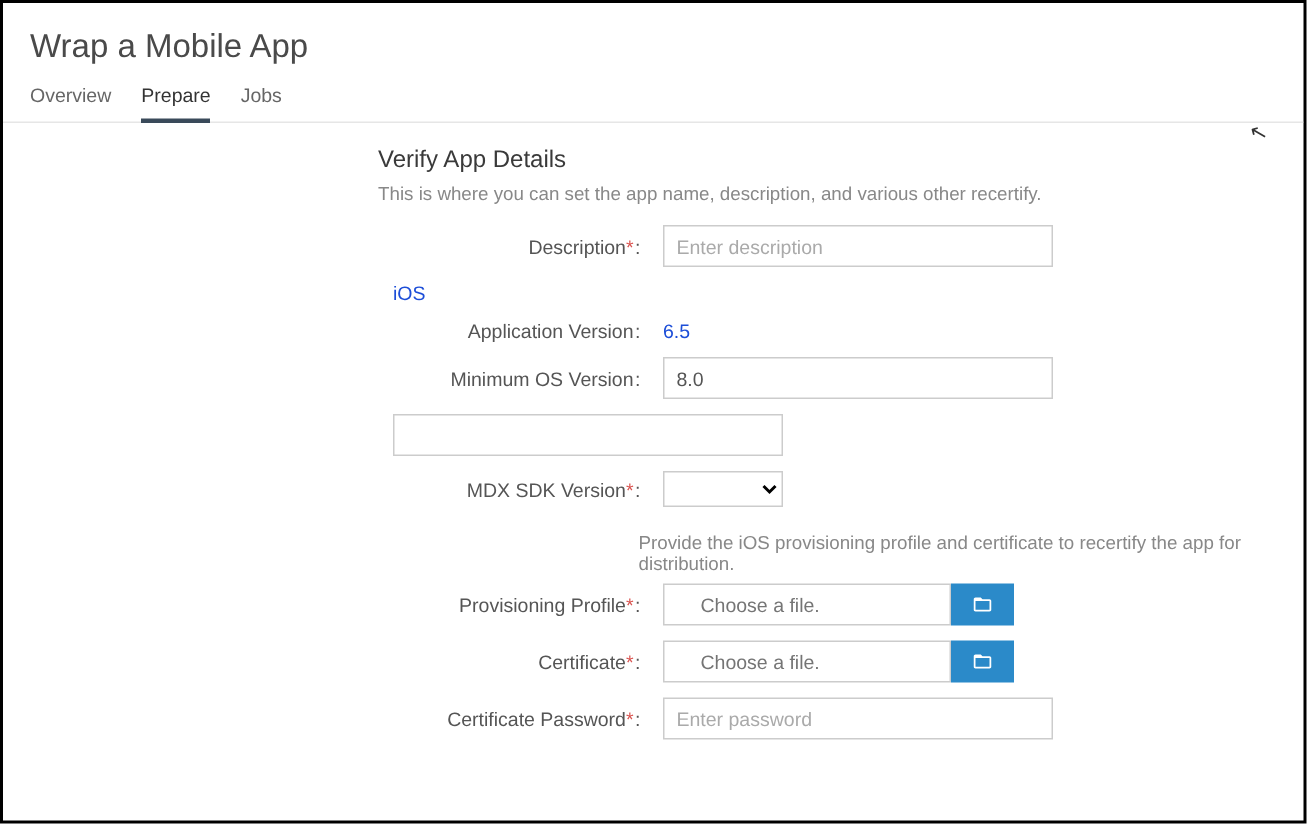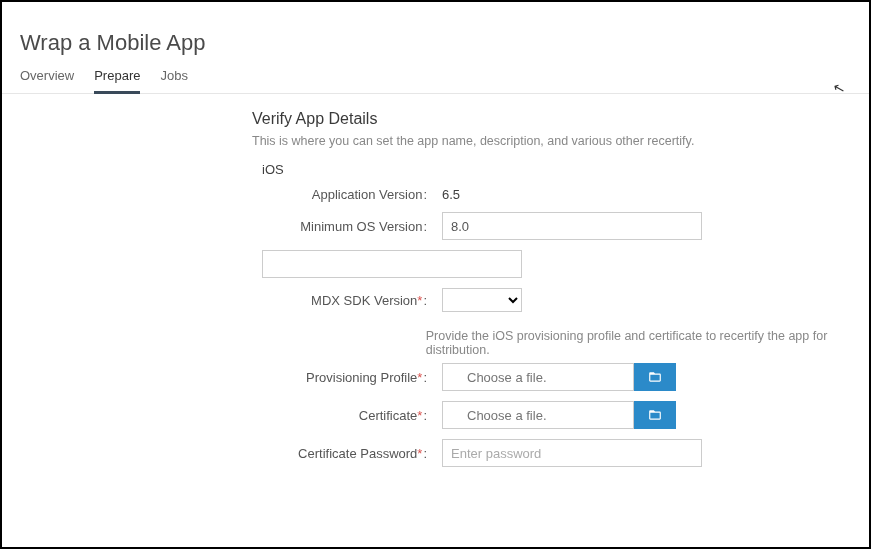--- a/index.html
+++ b/index.html
@@ -10,21 +10,21 @@
     body {
       font-family: "Segoe UI", Arial, sans-serif;
       background: #fff;
       width: 871px;
       height: 549px;
       border: 2px solid #000;
       position: relative;
       overflow: hidden;
     }
     .header {
-      padding: 28px 18px 0 18px;
+      padding: 16px 18px 0 18px;
     }
     .page-title {
       font-size: 22px;
       font-weight: 400;
       color: #4a4a4a;
     }
     .tabs {
       display: flex;
       gap: 20px;
       padding: 12px 18px 0 18px;
@@ -92,21 +92,21 @@
       font-size: 13px;
       border: 1px solid #ccc;
       color: #555;
       outline: none;
     }
     .text-input::placeholder {
       color: #aaa;
     }
     .static-val {
       font-size: 13px;
-      color: #404040;
+      color: #1d4ed8;
     }
     .select-box {
       width: 80px;
       height: 24px;
       border: 1px solid #ccc;
       font-size: 12px;
       background: #fff;
     }
     .helper-text {
       font-size: 12.5px;
@@ -156,20 +156,26 @@
   <div class="tab">Overview</div>
   <div class="tab active">Prepare</div>
   <div class="tab">Jobs</div>
 </div>
 
 <div class="content">
   <div class="section-title">Verify App Details</div>
   <div class="section-desc">This is where you can set the app name, description, and various other recertify.</div>
 
 
+  <div class="form-row">
+    <div class="label-col"><span>Description</span><span class="req">*</span><span class="colon">:</span></div>
+    <div class="input-col">
+        <input class="text-input" placeholder="Enter description" style="">
+      </div>
+  </div>
 
   <div class="form-row">
     <div class="input-col">
         <span class="static-val">iOS</span>
       </div>
   </div>
 
   <div class="form-row">
     <div class="label-col"><span>Application Version</span><span class="colon">:</span></div>
     <div class="input-col">

